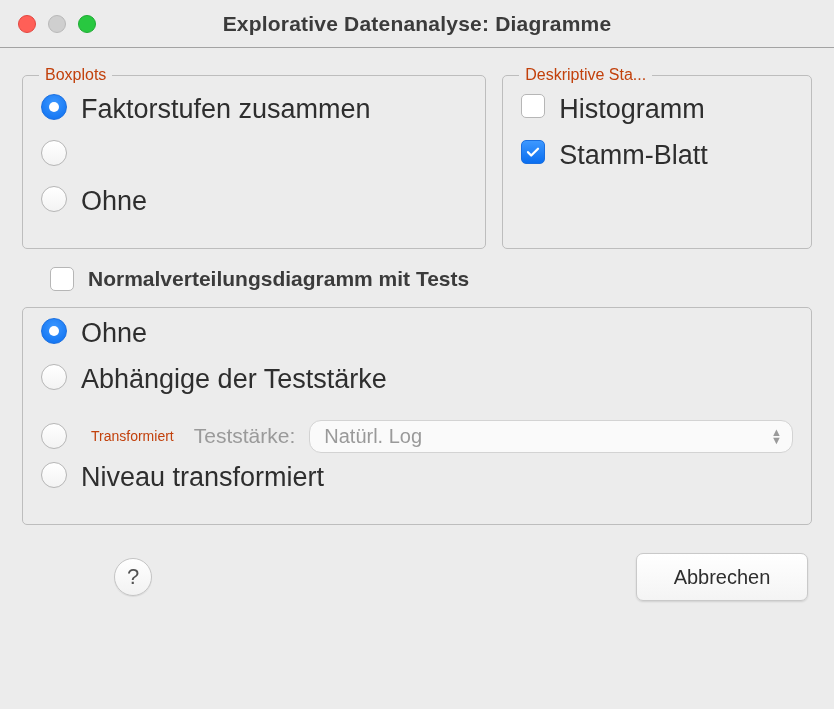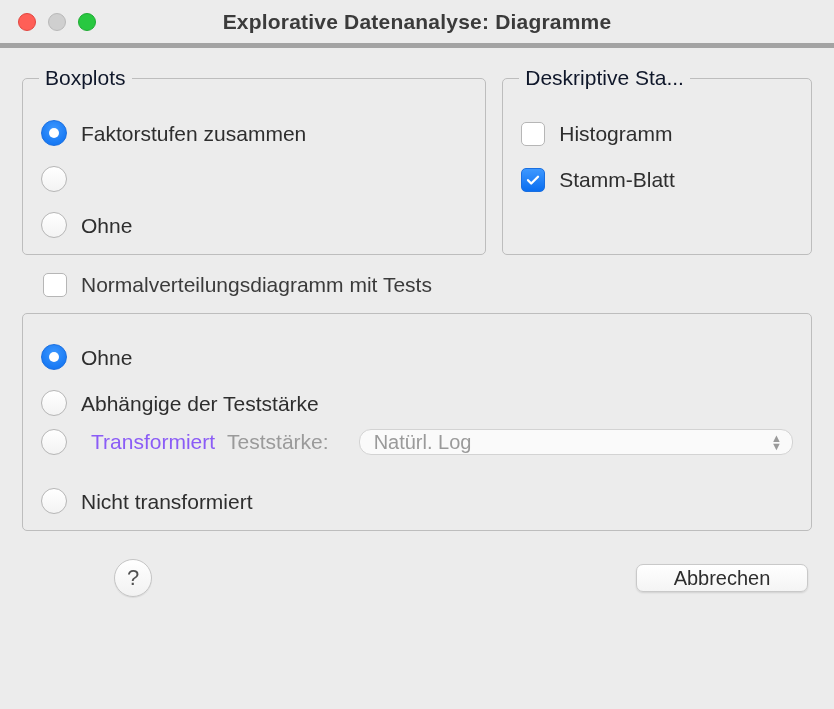--- a/index.html
+++ b/index.html
@@ -14,21 +14,21 @@
       height: 709px;
       overflow: hidden;
       -webkit-font-smoothing: antialiased;
     }
     .titlebar {
       display: flex;
       align-items: center;
       height: 48px;
       padding: 0 14px;
       background: #ececec;
-      border-bottom: 5px solid #a3a3a3;
+      border-bottom: 1px solid #a3a3a3;
       position: relative;
     }
     .traffic-lights {
       display: flex;
       gap: 12px;
       position: absolute;
       left: 18px;
     }
     .tl {
       width: 18px;
@@ -54,34 +54,34 @@
       gap: 16px;
       margin-bottom: 18px;
     }
     fieldset {
       border: 1px solid #bdbdbd;
       border-radius: 5px;
       padding: 10px 18px 16px 18px;
       position: relative;
     }
     legend {
-      font-size: 21px;
-      color: #0f172a;
+      font-size: 16px;
+      color: #c2410c;
       padding: 0 6px;
       background: #ececec;
       margin-left: -2px;
     }
     .group-boxplots { flex: 1 1 60%; }
     .group-descriptive { flex: 1 1 40%; min-width: 0; }
     .group-spread { width: 100%; }
     .control-row {
       display: flex;
-      align-items: flex-end;
+      align-items: flex-start;
       min-height: 46px;
-      font-size: 21px;
+      font-size: 27px;
       color: #2e2e2e;
     }
     .radio {
       width: 26px;
       height: 26px;
       border-radius: 50%;
       border: 1px solid #b6b6b6;
       background: linear-gradient(#ffffff, #f3f3f3);
       margin-right: 14px;
       display: flex;
@@ -120,46 +120,47 @@
       display: block;
     }
     .checkbox svg {
       display: none;
       width: 16px;
       height: 16px;
     }
     .standalone-check {
       display: flex;
       align-items: center;
-      margin: 4px 0 16px 21px;
+      margin: 4px 0 16px 28px;
       font-size: 21px;
       color: #3b3b3b;
+      font-weight: bold;
     }
     .transformiert-row {
       display: flex;
       align-items: center;
       min-height: 52px;
       gap: 10px;
     }
     .disabled-label {
       color: #9a9a9a;
     }
     .select {
       flex: 1;
-      height: 26px;
+      height: 33px;
       border: 1px solid #d3d3d3;
       border-radius: 12px;
       background: #fafafa;
       display: flex;
       align-items: center;
       justify-content: space-between;
       padding: 0 10px 0 14px;
       font-size: 20px;
       color: #9a9a9a;
-      margin-left: 20px;
+      margin-left: 4px;
     }
     .stepper {
       display: flex;
       flex-direction: column;
       line-height: 8px;
       font-size: 11px;
       color: #9a9a9a;
     }
     .footer {
       display: flex;
@@ -179,21 +180,21 @@
       color: #525252;
       display: flex;
       align-items: center;
       justify-content: center;
       box-shadow: 0 1px 1px rgba(0,0,0,0.08);
       margin-right: auto;
       margin-left: 92px;
     }
     .btn {
       min-width: 172px;
-      height: 28px;
+      height: 48px;
       border-radius: 7px;
       font-size: 20px;
       display: flex;
       align-items: center;
       justify-content: center;
       padding: 0 22px;
       box-shadow: 0 1px 2px rgba(0,0,0,0.12);
     }
     .btn.secondary {
       background: linear-gradient(#ffffff, #f4f4f4);
@@ -273,34 +274,34 @@
       <span class="radio selected"></span>
       <span>Ohne</span>
     </div>
     <div class="control-row">
       <span class="radio"></span>
       <span>Abhängige der Teststärke</span>
     </div>
 
     <div class="transformiert-row">
       <span class="radio"></span>
-      <span style="font-size:21px;color:#8b5cf6;">Transformiert</span>
-      <span class="disabled-label" style="font-size:21px;margin-left:2px;">Teststärke:</span>
+      <span style="font-size:14px;color:#c2410c;">Transformiert</span>
+      <span class="disabled-label" style="font-size:21px;margin-left:10px;">Teststärke:</span>
       <div class="select">
         <span>Natürl. Log</span>
         <span class="stepper">
           <span>▲</span>
             <span>▼</span>
         </span>
       </div>
     </div>
 
     <div class="control-row">
       <span class="radio"></span>
-      <span>Nicht transformiert</span>
+      <span>Niveau transformiert</span>
     </div>
   </fieldset>
 
   <div class="footer">
     <div class="help-btn">?</div>
     <div class="btn secondary">Abbrechen</div>
   </div>
 
 </div>
 

